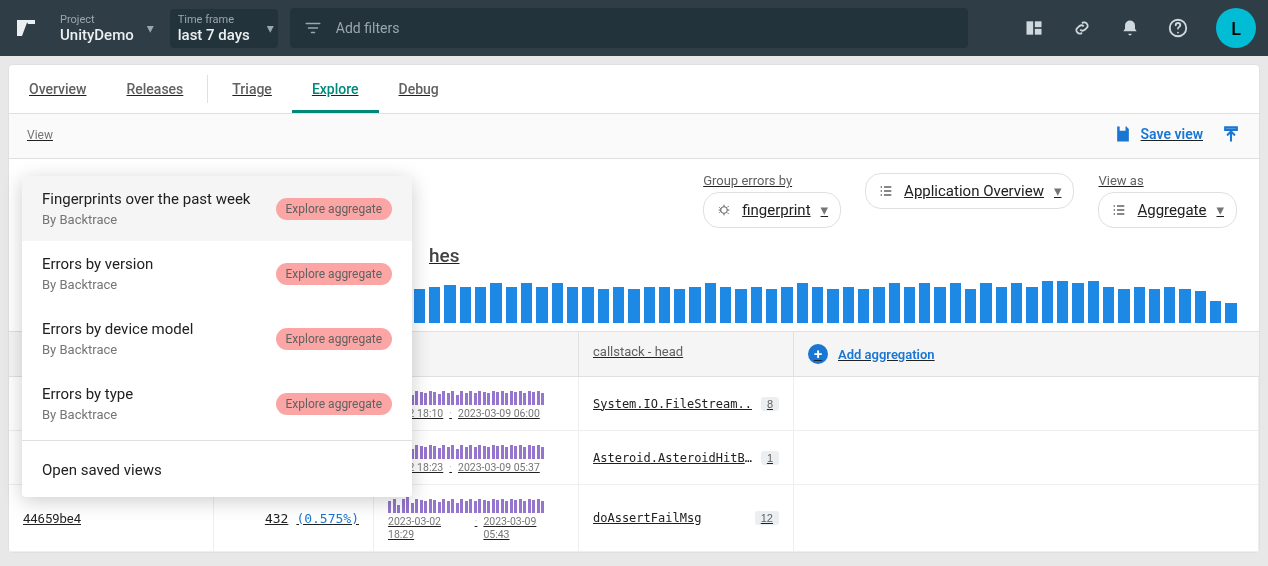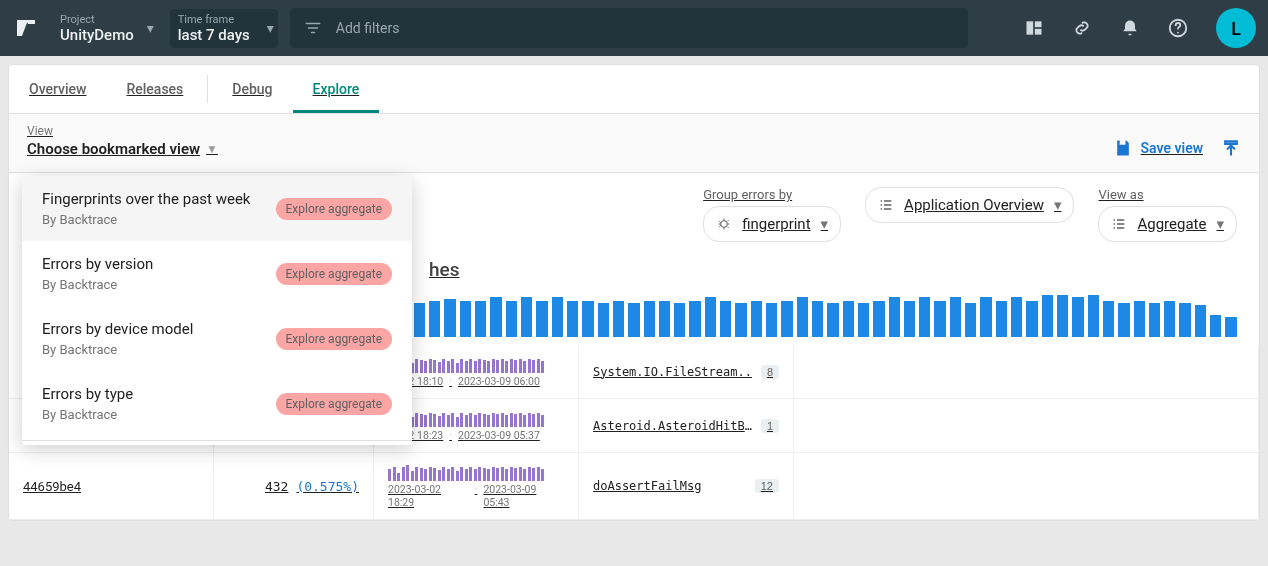--- a/index.html
+++ b/index.html
@@ -132,31 +132,28 @@
   <div class="avatar">
     <span>L</span>
   </div>
 </div>
 
 <div class="page">
   <div class="tabs">
     <div class="tab">Overview</div>
     <div class="tab">Releases</div>
     <div class="divider"></div>
+    <div class="tab">Triage</div>
+    <div class="tab active">Explore</div>
     <div class="tab">Debug</div>
-    <div class="tab active">Explore</div>
   </div>
 
   <div class="viewbar">
     <div>
       <div class="lbl">View</div>
-      <div class="val">
-        <span>Choose bookmarked view</span>
-        <span style="color:#9e9e9e;font-size:12px">▼</span>
-      </div>
     </div>
     <div class="right">
       <div class="save-btn">
         <svg width="20" height="20" viewBox="0 0 24 24">
             <path d="M5 3h11l3 3v15H5z M8 3v5h7V3 M8 13h8v8H8z" fill="#1976d2"></path>
           </svg>
         <span>Save view</span>
       </div>
       <div class="upload-btn">
         <svg width="20" height="20" viewBox="0 0 24 24">
@@ -276,20 +273,30 @@
         <div class="bar" style="height: 34px;"></div>
         <div class="bar" style="height: 36px;"></div>
         <div class="bar" style="height: 34px;"></div>
         <div class="bar" style="height: 36px;"></div>
         <div class="bar" style="height: 34px;"></div>
         <div class="bar" style="height: 32px;"></div>
         <div class="bar" style="height: 22px;"></div>
         <div class="bar" style="height: 20px;"></div>
       </div>
 
+    <div class="thead">
+      <div class="th col-fp"></div>
+      <div class="th col-err"></div>
+      <div class="th col-act">vity</div>
+      <div class="th col-cs">callstack - head</div>
+      <div class="th col-add">
+        <span class="plus-circ">+</span>
+        <span>Add aggregation</span>
+      </div>
+    </div>
 
     <div id="tbody">
         <div class="trow">
     <div class="td col-fp"></div>
     <div class="td col-err">
             <span></span>
             <span class="pct"></span>
           </div>
     <div class="td col-act">
       <div class="mini">
@@ -483,13 +490,14 @@
       </div>
       <div class="dd-item">
         <div class="left">
           <div class="title">Errors by type</div>
           <div class="sub">By Backtrace</div>
         </div>
         <div class="chip">Explore aggregate</div>
       </div>
     </div>
   <div class="dd-sep"></div>
+  <div class="dd-open">Open saved views</div>
 </div>
 
 </body></html>

